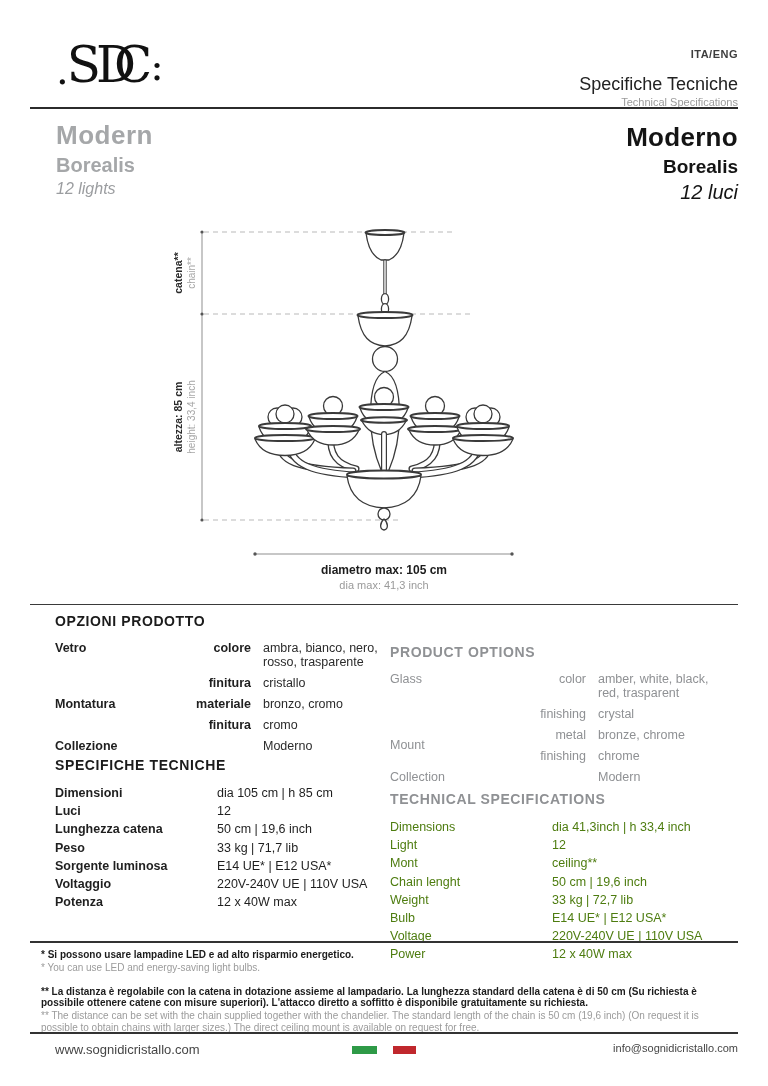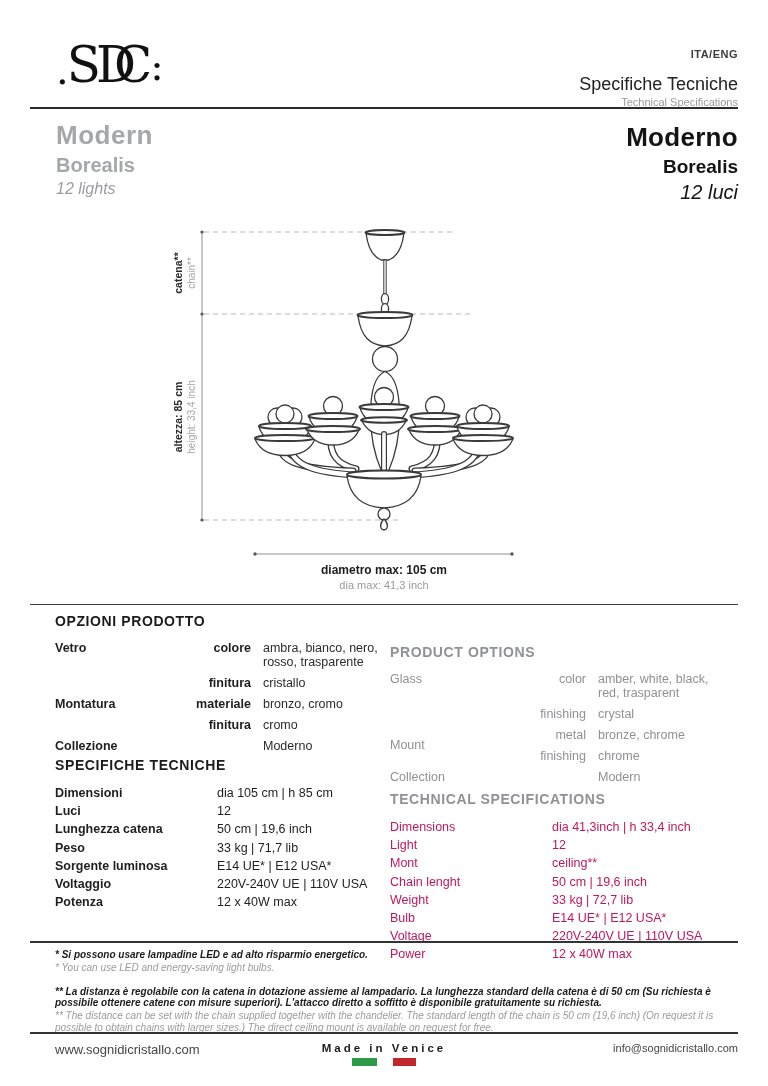--- a/index.html
+++ b/index.html
@@ -66,25 +66,25 @@
   .opt-col.it .ovalue { color:#2b2b2b; }
   .opt-col.en .olabel, .opt-col.en .oattr, .opt-col.en .ovalue { color:#8f9194; font-weight:normal; }
   .opt-col.en .shift { transform:translateY(10px); }
 
   .spec-col { position:absolute; top:757px; }
   .spec-col.it { left:55px; width:325px; }
   .spec-col.en { left:390px; width:330px; }
   .spec-rows { margin-top:13px; }
   .spec-row { display:grid; grid-template-columns:162px 1fr; font-size:12.5px; height:18.2px; align-items:baseline; }
   .spec-row .slabel { font-weight:bold; }
-  .spec-col.en .slabel, .spec-col.en .svalue { color:#be185d; font-weight:normal; }
+  .spec-col.en .slabel, .spec-col.en .svalue { color:#4d7c0f; font-weight:normal; }
   .spec-col.en { top:760px; }
 
   
-  .footnotes { position:absolute; left:55px; right:52px; top:949px; font-style:italic; font-size:10px; line-height:1.18; }
+  .footnotes { position:absolute; left:41px; right:52px; top:949px; font-size:10px; line-height:1.18; }
   .fn-it { color:#1c1c1c; font-weight:bold; }
   .fn-en { color:#9b9b9b; margin-top:1px; }
   .fn-block2 { margin-top:12px; }
 
   
   .footer { position:absolute; left:0; right:0; top:1042px; }
   .footer .site { position:absolute; left:55px; top:0; font-size:13px; color:#454545; text-decoration:none; }
   .footer .mail { position:absolute; right:30px; top:0; font-size:11px; color:#454545; text-decoration:none; }
   .made { position:absolute; left:0; right:0; top:0; text-align:center; }
   .made .made-txt { font-size:11.5px; font-weight:bold; letter-spacing:3px; color:#1d1d1d; }
@@ -376,21 +376,20 @@
     <div class="fn-it">* Si possono usare lampadine LED e ad alto risparmio energetico.</div>
     <div class="fn-en">* You can use LED and energy-saving light bulbs.</div>
     <div class="fn-it fn-block2">** La distanza è regolabile con la catena in dotazione assieme al lampadario. La lunghezza standard della catena è di 50 cm (Su richiesta è possibile ottenere catene con misure superiori). L'attacco diretto a soffitto è disponibile gratuitamente su richiesta.</div>
     <div class="fn-en">** The distance can be set with the chain supplied together with the chandelier. The standard length of the chain is 50 cm (19,6 inch) (On request it is possible to obtain chains with larger sizes.) The direct ceiling mount is available on request for free.</div>
   </div>
 
   <div class="rule r3"></div>
   <div class="footer">
     <a class="site" href="#">www.sognidicristallo.com</a>
     <div class="made">
-      <div class="made-txt">Made in Venice</div>
       <div class="flag">
         <span class="g" style="background: rgb(46, 154, 71);"></span>
         <span class="r" style="background: rgb(192, 39, 45);"></span>
       </div>
     </div>
     <a class="mail" href="#">info@sognidicristallo.com</a>
   </div>
 
 </div>
 

